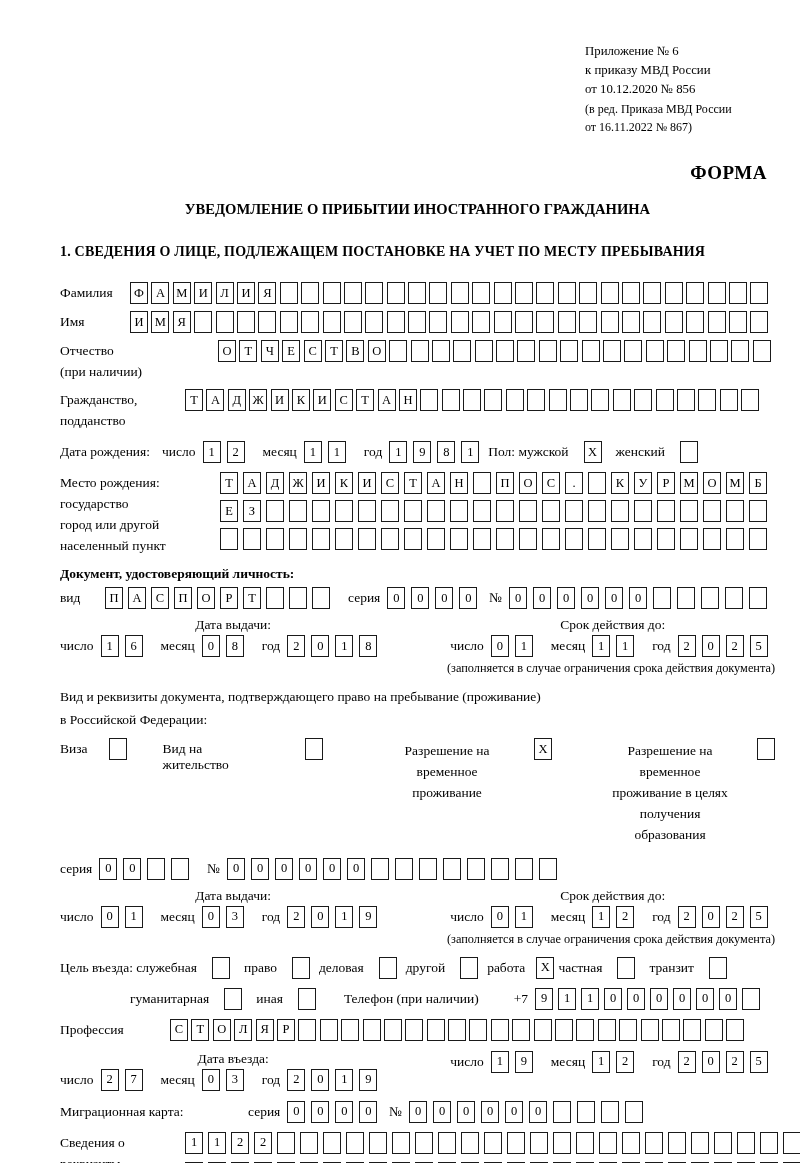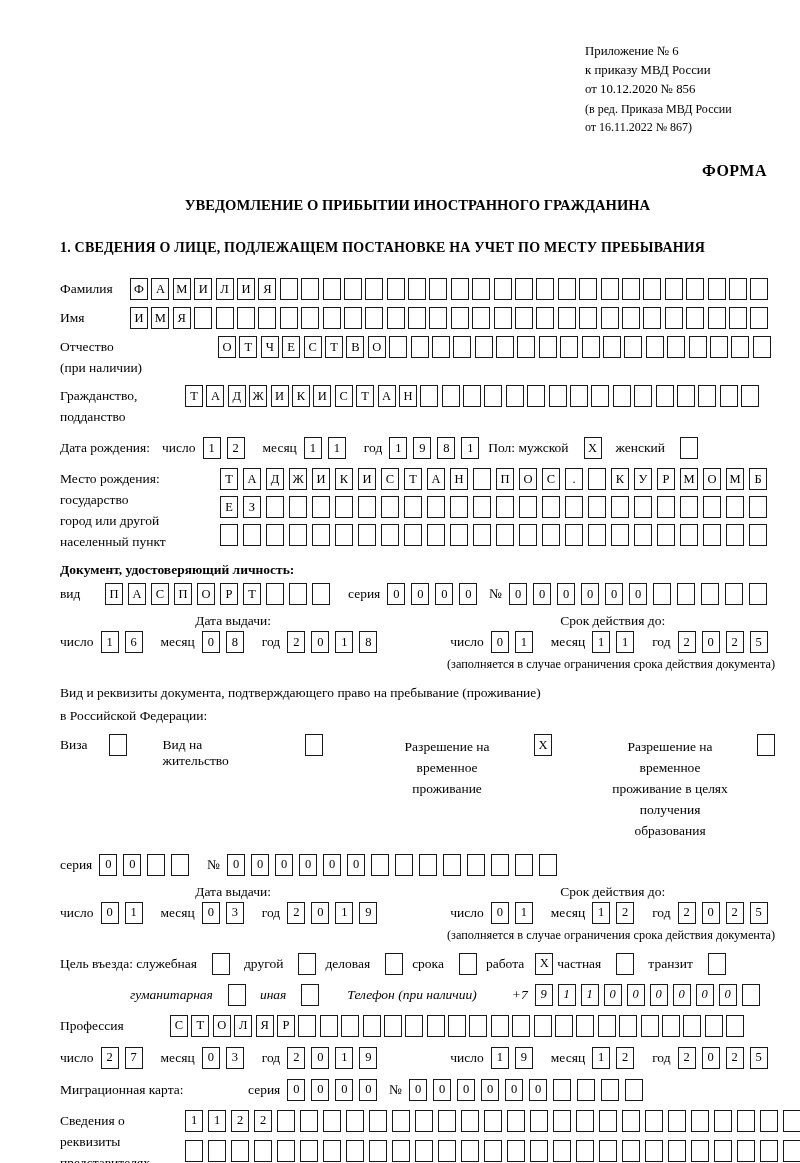--- a/index.html
+++ b/index.html
@@ -2,21 +2,21 @@
 <html><head>
 <meta charset="utf-8">
 <style>
   * { margin:0; padding:0; box-sizing:border-box; }
   html,body { width:800px; height:1163px; background:#ffffff; color:#000;
     font-family:"Liberation Serif", serif; overflow:hidden; }
   .page { width:800px; height:1163px; padding:42px 25px 0 60px; position:relative; }
 
   .ref-block { margin-left:auto; width:190px; font-size:12.8px; line-height:1.5; }
   .ref-block .sm { font-size:12px; }
-  .forma { text-align:right; font-weight:bold; font-size:16px; margin-top:26px; padding-right:8px; letter-spacing:0.5px; }
+  .forma { text-align:right; font-weight:bold; font-size:19px; margin-top:26px; padding-right:8px; letter-spacing:0.5px; }
 
   .title { text-align:center; font-weight:bold; font-size:14.6px; line-height:1.55; margin-top:14px; }
   .title-underline { display:inline-block; width:56px; border-bottom:2px solid #333; height:12px; margin-left:10px; }
 
   .section-heading { font-weight:bold; font-size:14px; margin-top:24px; letter-spacing:0.2px; white-space:nowrap; }
 
   .row { display:flex; align-items:flex-start; margin-top:7px; white-space:nowrap; }
   .lbl { font-size:13.5px; padding-top:3px; }
   .lblcol { font-size:13.5px; }
   .lblcol span { display:block; line-height:21px; }
@@ -545,47 +545,47 @@
       </div>
     </div>
   </div>
   <div class="note-right">(заполняется в случае ограничения срока действия документа)</div>
 
   <div class="row" style="margin-top:10px;">
     <span class="dlbl">Цель въезда: служебная</span>
     <span class="cells cbbox">
         <span class="cell"></span>
       </span>
-    <span class="dlbl ml14">другой</span>
+    <span class="dlbl ml14">право</span>
     <span class="cells cbbox">
         <span class="cell"></span>
       </span>
     <span class="dlbl ml8">деловая</span>
     <span class="cells cbbox">
         <span class="cell"></span>
       </span>
-    <span class="dlbl ml8">срока</span>
+    <span class="dlbl ml8">другой</span>
     <span class="cells cbbox">
         <span class="cell"></span>
       </span>
     <span class="dlbl ml8">работа</span>
     <span class="cells cbbox" style="margin-left:4px;">
         <span class="cell">X</span>
       </span>
     <span class="dlbl" style="margin-left:4px;">частная</span>
     <span class="cells cbbox">
         <span class="cell"></span>
       </span>
     <span class="dlbl ml14">транзит</span>
     <span class="cells cbbox">
         <span class="cell"></span>
       </span>
   </div>
 
-  <div class="row" style="margin-top:9px;font-style:italic;">
+  <div class="row" style="margin-top:9px;">
     <span class="dlbl" style="margin-left:70px;">гуманитарная</span>
     <span class="cells cbbox">
         <span class="cell"></span>
       </span>
     <span class="dlbl ml14">иная</span>
     <span class="cells cbbox">
         <span class="cell"></span>
       </span>
     <span class="dlbl" style="margin-left:28px;">Телефон (при наличии)</span>
     <span class="dlbl" style="margin-left:28px;">+7</span>
@@ -631,20 +631,21 @@
         <span class="cell"></span>
         <span class="cell"></span>
         <span class="cell"></span>
         <span class="cell"></span>
         <span class="cell"></span>
       </span>
   </div>
 
   <div class="daterow" style="margin-top:10px;">
     <div class="datecol dc-left">
+      <div class="colhead">Дата въезда:</div>
       <div class="dateline">
         <span class="dlbl">число</span>
         <span class="cells g6 mr18">
             <span class="cell">2</span>
             <span class="cell">7</span>
           </span>
         <span class="dlbl">месяц</span>
         <span class="cells g6 mr18">
             <span class="cell">0</span>
             <span class="cell">3</span>

